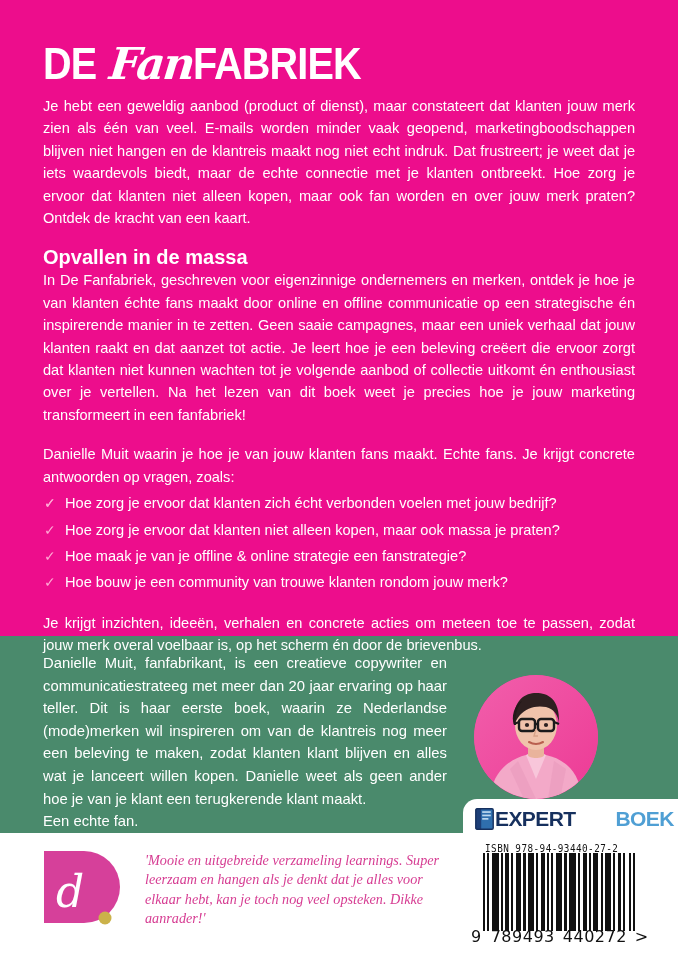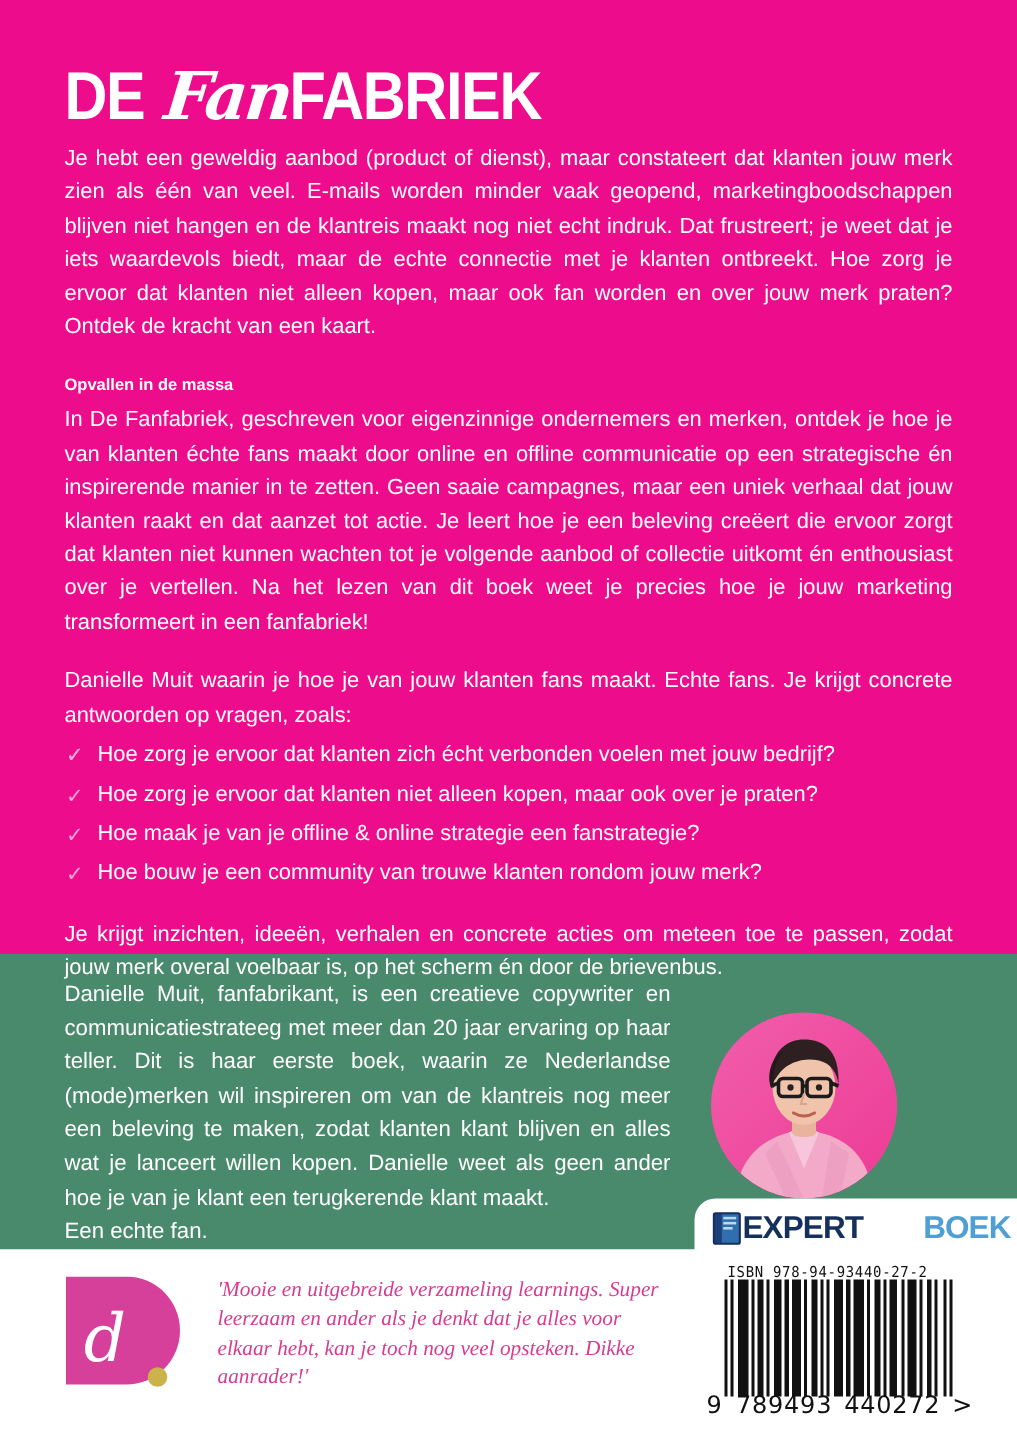--- a/index.html
+++ b/index.html
@@ -89,21 +89,21 @@
     font-size: 14.6px;
     line-height: 22.4px;
   }
   .pink-copy p {
     margin: 0 0 17px 0;
     text-align: justify;
   }
   .pink-copy p.last { margin-bottom: 0; }
   .sub-head {
     font-weight: 700;
-    font-size: 11px;
+    font-size: 20px;
     line-height: 22px;
     margin: 0 0 1px 0;
     color: #ffffff;
   }
   .lead-in { margin-bottom: 4px !important; }
 
   ul.check-list {
     list-style: none;
     margin: 0 0 18px 0;
     padding: 0;
@@ -286,21 +286,21 @@
   <ul class="check-list">
     <li>
       <span class="chk">✓</span>
     </li>
     <li>
       <span class="chk">✓</span>
       <span>Hoe zorg je ervoor dat klanten zich écht verbonden voelen met jouw bedrijf?</span>
     </li>
     <li>
       <span class="chk">✓</span>
-      <span>Hoe zorg je ervoor dat klanten niet alleen kopen, maar ook over je praten?</span>
+      <span>Hoe zorg je ervoor dat klanten niet alleen kopen, maar ook massa je praten?</span>
     </li>
     <li>
       <span class="chk">✓</span>
       <span>Hoe maak je van je offline &amp; online strategie een fanstrategie?</span>
     </li>
     <li>
       <span class="chk">✓</span>
       <span>Hoe bouw je een community van trouwe klanten rondom jouw merk?</span>
     </li>
   </ul>
@@ -358,21 +358,21 @@
 
 <div class="pub-logo">
   <svg width="76" height="76" viewBox="0 0 76 76" aria-hidden="true">
     <path d="M0 0 H40 A36 36 0 0 1 40 72 H0 Z" fill="#d6409a"></path>
     <text x="26" y="56" font-family="DejaVu Serif, serif" font-style="italic" font-size="44" fill="#ffffff" text-anchor="middle">d</text>
     <circle cx="61" cy="67" r="6.5" fill="#cbb24a"></circle>
   </svg>
 </div>
 
 <div class="quote-block">
-  <p class="quote-text">'Mooie en uitgebreide verzameling learnings. Super leerzaam en ander als je denkt dat je alles voor elkaar hebt, kan je toch nog veel opsteken. Dikke aanrader!'</p>
+  <p class="quote-text">'Mooie en uitgebreide verzameling learnings. Super leerzaam en hangen als je denkt dat je alles voor elkaar hebt, kan je toch nog veel opsteken. Dikke aanrader!'</p>
 </div>
 
 <div class="isbn-panel">
 
   <div class="expertboek">
     <svg class="eb-book" viewBox="0 0 19 22" aria-hidden="true">
       <rect x="0.8" y="0.8" width="17.4" height="20.4" rx="1.2" fill="#2f6fae"></rect>
       <rect x="0.8" y="0.8" width="5.4" height="20.4" fill="#1d3f78"></rect>
       <rect x="7.2" y="3.2" width="8.6" height="1.7" fill="#bcd8ef"></rect>
       <rect x="7.2" y="6.6" width="8.6" height="1.7" fill="#bcd8ef"></rect>

